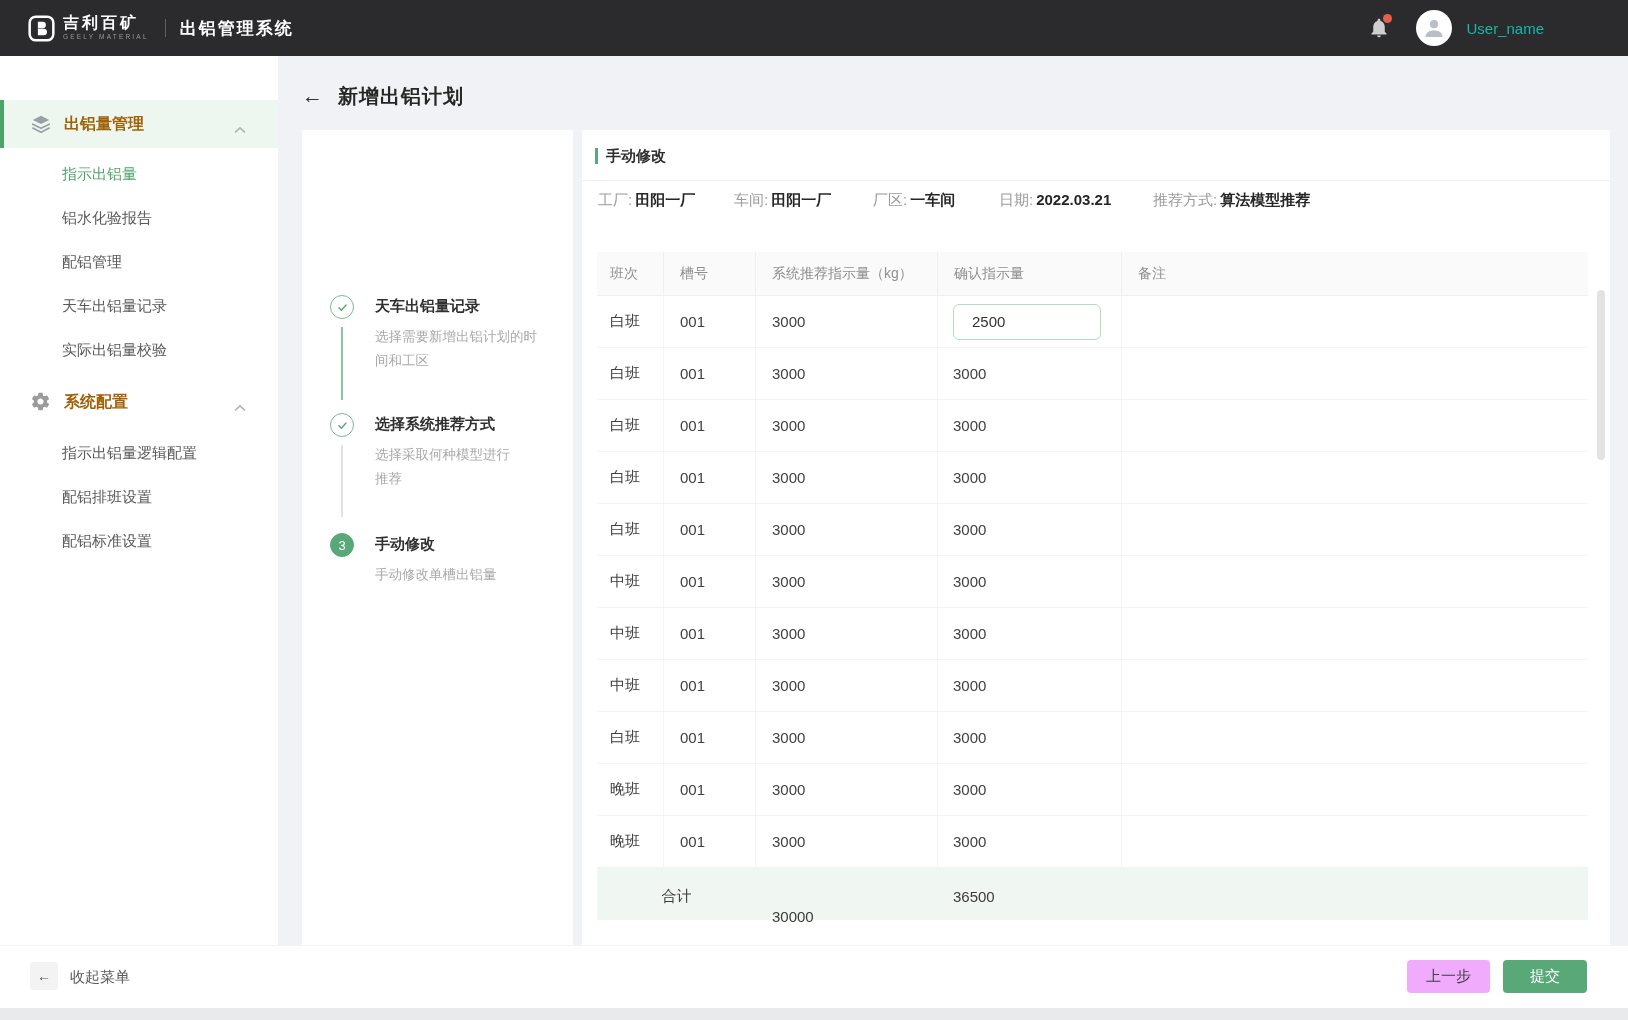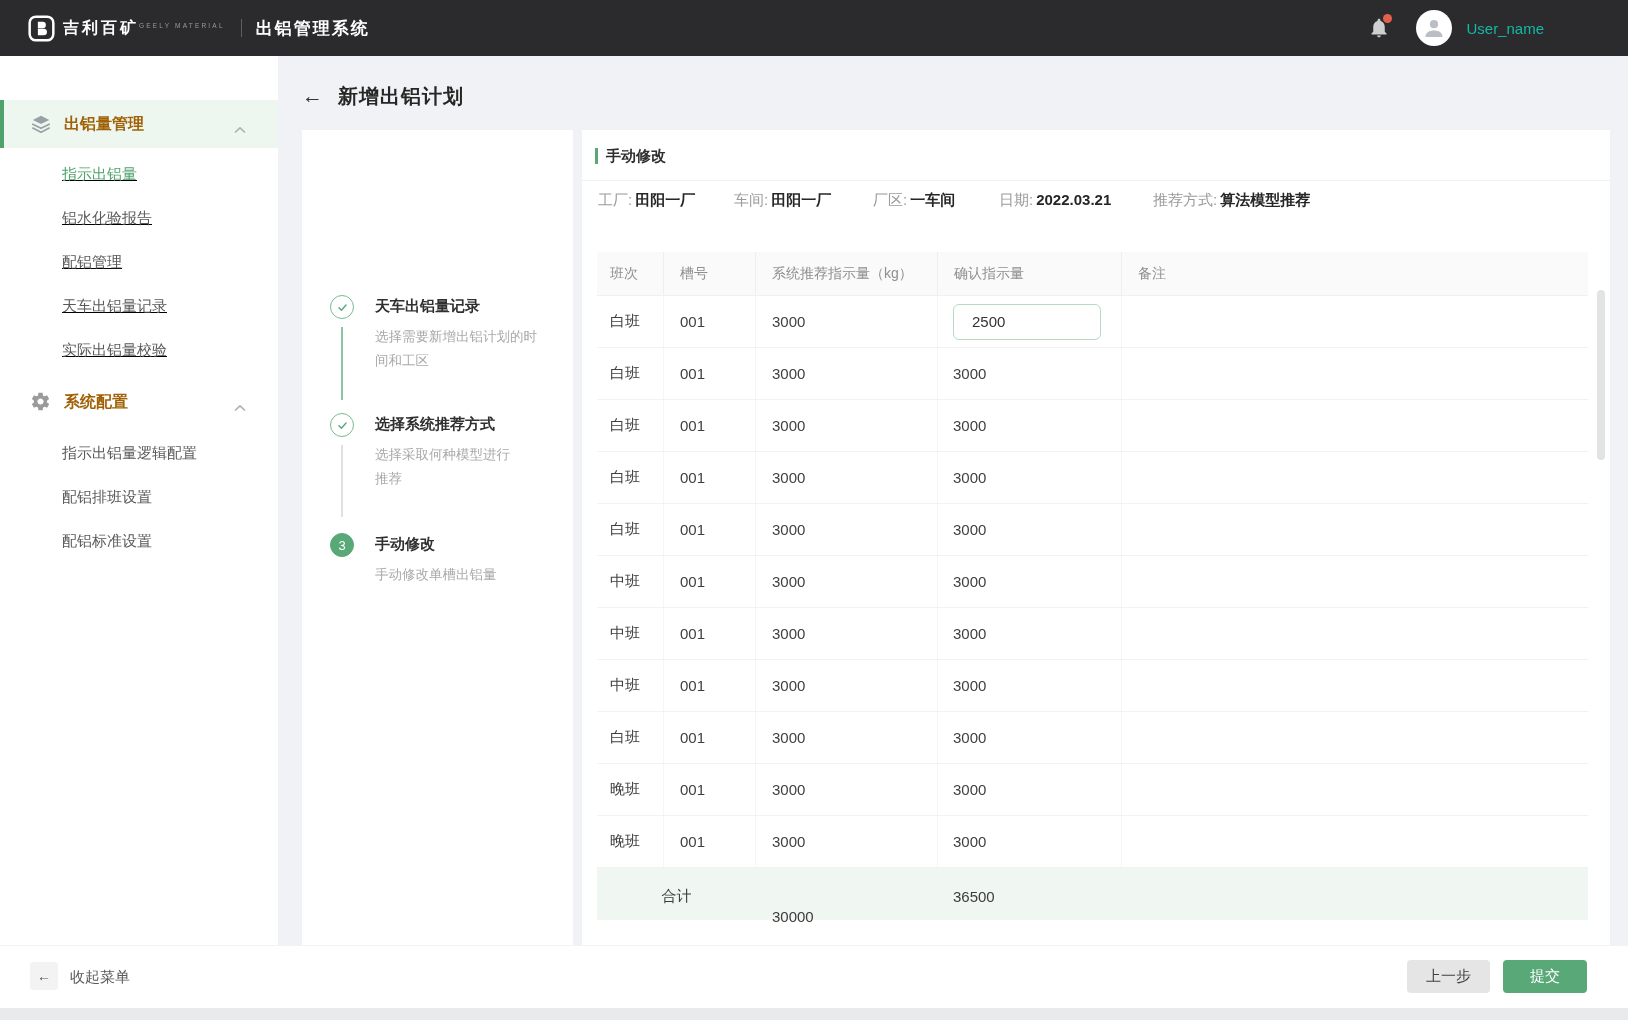--- a/index.html
+++ b/index.html
@@ -9,21 +9,21 @@
     font-family:"Liberation Sans","DejaVu Sans",sans-serif;
     -webkit-font-smoothing:antialiased;
   }
   
   .topbar{
     position:absolute;left:0;top:0;width:1628px;height:56px;
     background:#2b2b2d;display:flex;align-items:center;
     padding:0 84px 0 28px;box-sizing:border-box;color:#fff;
   }
   .logo-mark{width:27px;height:27px;flex:0 0 auto;}
-  .brand{margin-left:8px;display:flex;flex-direction:row;line-height:1;}
+  .brand{margin-left:8px;display:flex;flex-direction:column;line-height:1;}
   .brand-cn{font-size:16px;font-weight:bold;letter-spacing:3px;color:#fff;}
   .brand-en{font-size:6.5px;letter-spacing:2.2px;color:#9a9a9a;margin-top:3px;}
   .top-divider{width:1px;height:18px;background:#5f5f5f;margin:0 14px 0 16px;}
   .app-title{font-size:17px;font-weight:bold;letter-spacing:2px;color:#fff;}
   .top-spacer{flex:1;}
   .bell-wrap{position:relative;width:22px;height:24px;margin-right:26px;cursor:pointer;}
   .bell-dot{position:absolute;right:-2px;top:-2px;width:9px;height:9px;border-radius:50%;background:#e4604e;}
   .avatar{width:36px;height:36px;border-radius:50%;background:#ffffff;display:flex;align-items:center;justify-content:center;overflow:hidden;margin-right:14px;}
   .username{font-size:15px;color:#14b8a6;}
   
@@ -32,21 +32,21 @@
     height:48px;display:flex;align-items:center;box-sizing:border-box;
     padding-left:30px;cursor:pointer;position:relative;
   }
   .nav-group-header.active{background:#edf6ef;border-left:4px solid #4fa26b;padding-left:26px;}
   .nav-group-header .g-icon{width:22px;height:22px;flex:0 0 auto;}
   .nav-group-header .g-label{margin-left:12px;font-size:16px;font-weight:bold;color:#a16207;}
   .nav-chevron{position:absolute;right:32px;top:20px;}
   .nav-items{margin:0;padding:0;list-style:none;}
   .nav-item{height:44px;line-height:44px;padding-left:62px;font-size:15px;color:#595959;cursor:pointer;}
   .nav-item.active{color:#4fa26b;}
-  .group1-items{margin-top:4px;text-decoration:underline;}
+  .group1-items{margin-top:4px;}
   .group2-header{margin-top:6px;}
   .group2-items{margin-top:5px;}
   
   .content{position:absolute;left:278px;top:56px;width:1350px;height:889px;background:#f0f2f5;}
   .page-head{position:absolute;left:24px;top:22px;height:36px;display:flex;align-items:center;}
   .back-arrow{font-size:21px;color:#333;cursor:pointer;width:26px;}
   .page-title{font-size:20px;font-weight:bold;color:#262626;margin-left:10px;letter-spacing:1px;}
   
   .steps-card{position:absolute;left:24px;top:74px;width:271px;height:815px;background:#fff;}
   .step{position:absolute;left:0;width:100%;}
@@ -95,21 +95,21 @@
   .scroll-thumb{position:absolute;left:1015px;top:160px;width:8px;height:170px;border-radius:4px;background:#e3e3e3;cursor:pointer;}
   
   .footer{position:absolute;left:0;top:945px;width:1628px;height:63px;background:#fff;border-top:1px solid #f3f3f3;box-sizing:border-box;}
   .collapse-btn{
     position:absolute;left:30px;top:16px;width:28px;height:28px;border-radius:4px;background:#f3f3f3;
     display:flex;align-items:center;justify-content:center;font-size:14px;color:#555;cursor:pointer;
   }
   .collapse-label{position:absolute;left:70px;top:22px;font-size:15px;color:#595959;}
   .btn{position:absolute;top:14px;height:33px;border:none;border-radius:4px;font-size:15px;cursor:pointer;
        font-family:"Liberation Sans","DejaVu Sans",sans-serif;}
-  .btn-prev{right:138px;width:83px;background:#e5e5e5;color:#404040;font-family:Liberation Serif, serif;}
+  .btn-prev{right:138px;width:83px;background:#f0abfc;color:#404040;font-family:Liberation Serif, serif;}
   .btn-submit{right:41px;width:84px;background:#58a878;color:#fff;}
   .bottom-strip{position:absolute;left:0;top:1008px;width:1628px;height:12px;background:#e8eaec;}
 </style>
 </head>
 <body>
 
 <div class="topbar">
   <span class="logo-mark">
     <svg width="27" height="27" viewBox="0 0 26 26">
       <rect x="1.6" y="1.6" width="22.8" height="22.8" rx="6" fill="none" stroke="#fff" stroke-width="2.4"></rect>

